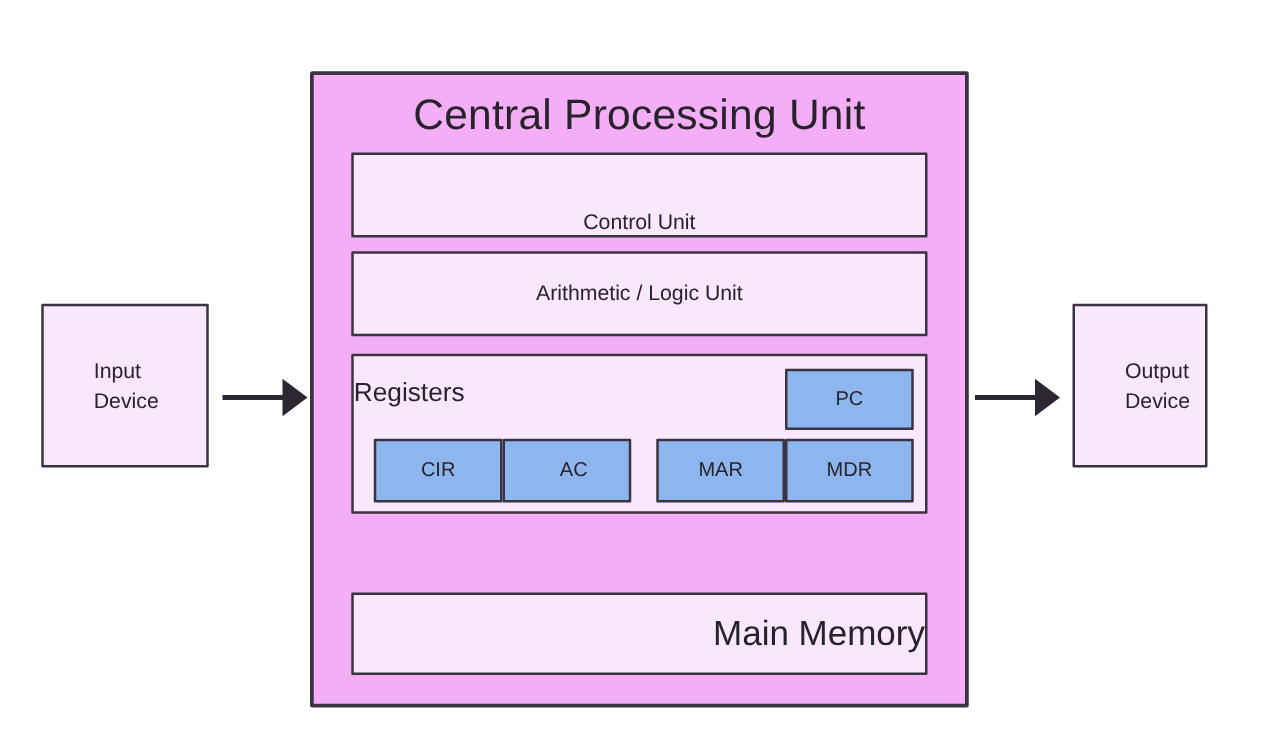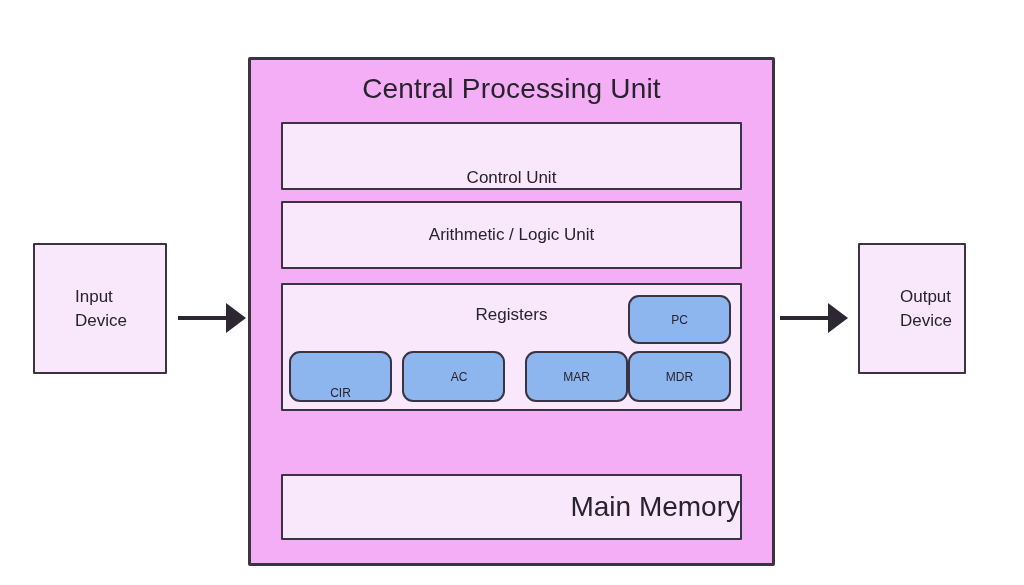--- a/index.html
+++ b/index.html
@@ -6,46 +6,46 @@
   body{font-family:"Liberation Sans","DejaVu Sans",sans-serif;color:var(--text,#28222c);}
   .canvas{position:relative;width:1024px;height:585px;background:#ffffff;overflow:hidden;}
 
   .cpu-box{
     position:absolute;left:248px;top:57px;width:527px;height:509px;
     box-sizing:border-box;border:3px solid var(--border,#3a3442);
     background:var(--cpu-fill,#f4aef6);border-radius:2px;
   }
   .cpu-title{
     position:absolute;left:0;top:13px;width:100%;text-align:center;
-    font-size:28px;letter-spacing:.2px;color:var(--text,#28222c);
+    font-size:34px;letter-spacing:.2px;color:var(--text,#28222c);
   }
   .panel{
     position:absolute;left:30px;width:461px;box-sizing:border-box;
     border:2.5px solid var(--border,#3a3442);background:var(--panel-fill,#f9e7fc);
     display:flex;align-items:center;justify-content:center;
     font-size:17px;border-radius:1px;
   }
   .panel-control{top:62px;height:68px;align-items:flex-end;}
   .panel-alu{top:141px;height:68px;}
   .panel-registers{top:223px;height:128px;display:block;}
   .panel-mainmemory{top:414px;height:66px;font-size:28px;justify-content:flex-end;}
 
   .registers-label{
-    position:absolute;left:0;top:19px;width:100%;text-align:center;
-    font-size:17px;line-height:22px;
+    position:absolute;left:0;top:19px;width:100%;
+    font-size:21px;line-height:22px;
   }
   .reg-chip{
     position:absolute;box-sizing:border-box;
     border:2.5px solid var(--border,#3a3442);background:var(--register-fill,#8db6ee);
     display:flex;align-items:center;justify-content:center;
-    font-size:12px;border-radius:11px;
+    font-size:16px;border-radius:1px;
   }
   .chip-pc{left:345px;top:10px;width:103px;height:49px;}
   .chip-row{top:66px;height:51px;width:103px;}
-  .chip-cir{left:6px;align-items:flex-end;}
+  .chip-cir{left:16px;}
   .chip-ac{left:119px;padding-left:11px;}
   .chip-mar{left:242px;}
   .chip-mdr{left:345px;}
 
   .device-box{
     position:absolute;top:243px;width:134px;height:131px;box-sizing:border-box;
     border:2.5px solid var(--border,#3a3442);background:var(--panel-fill,#f9e7fc);
     display:flex;flex-direction:column;justify-content:center;
     padding-left:40px;font-size:17px;line-height:24px;border-radius:1px;
   }

